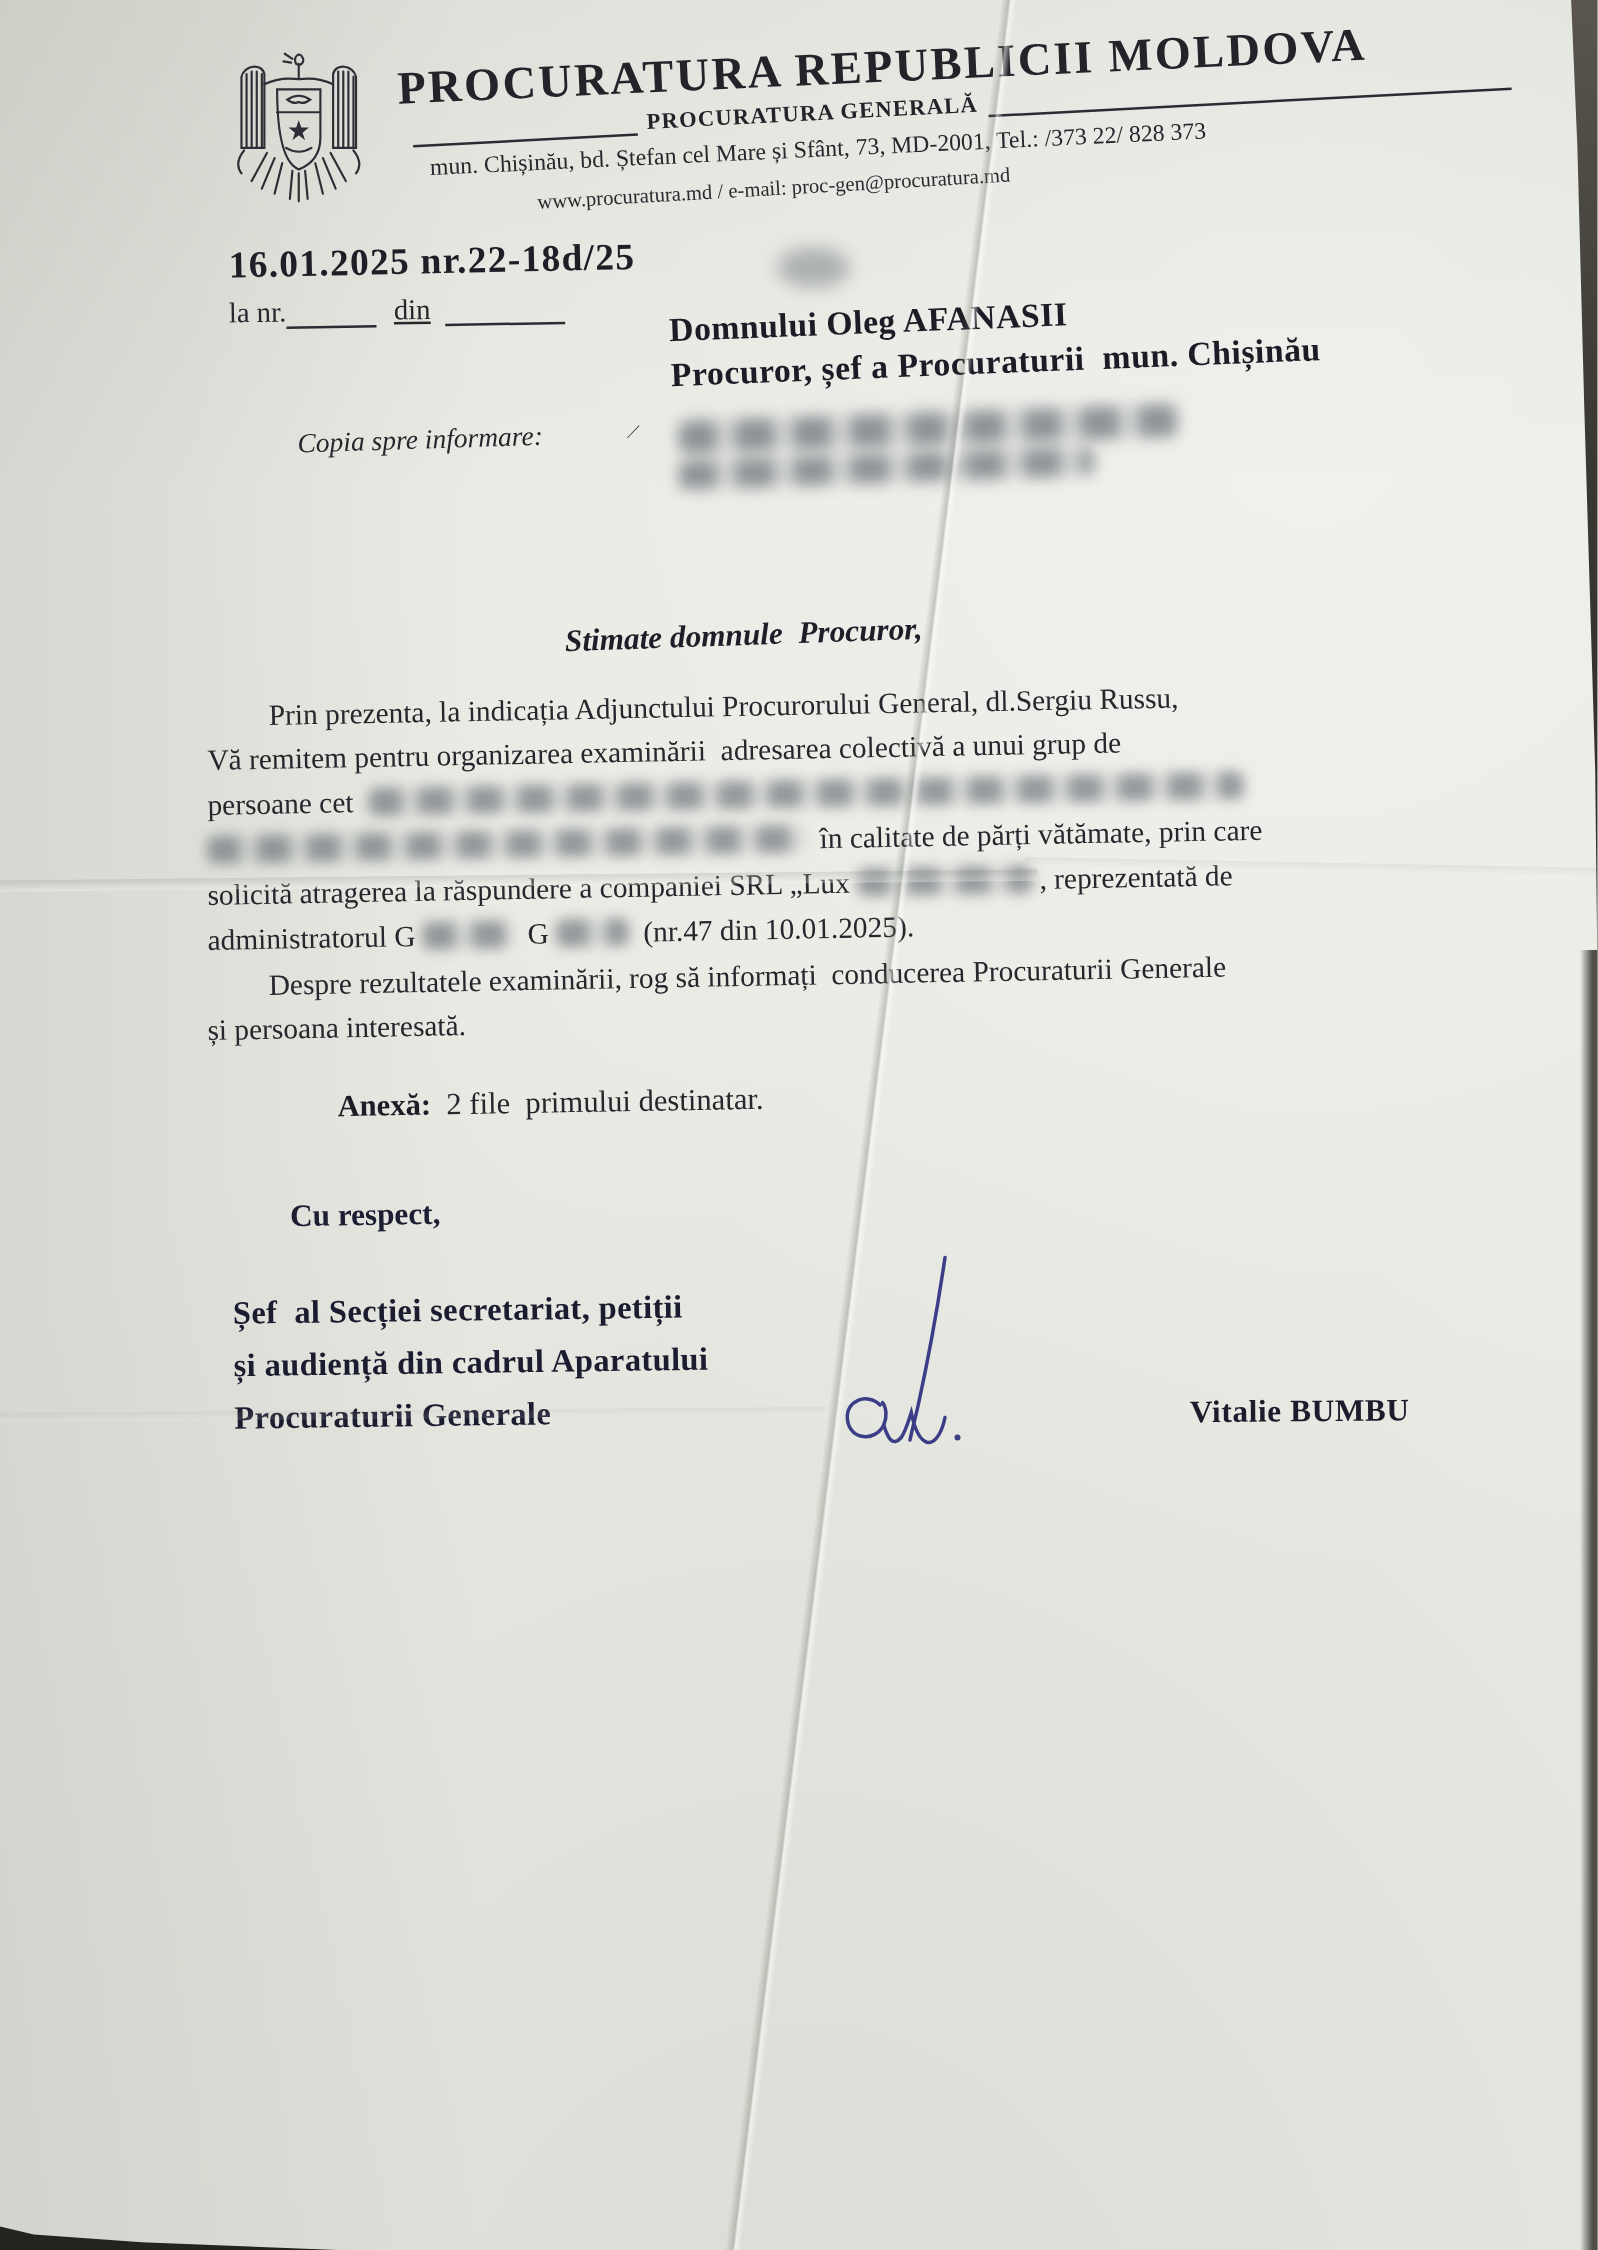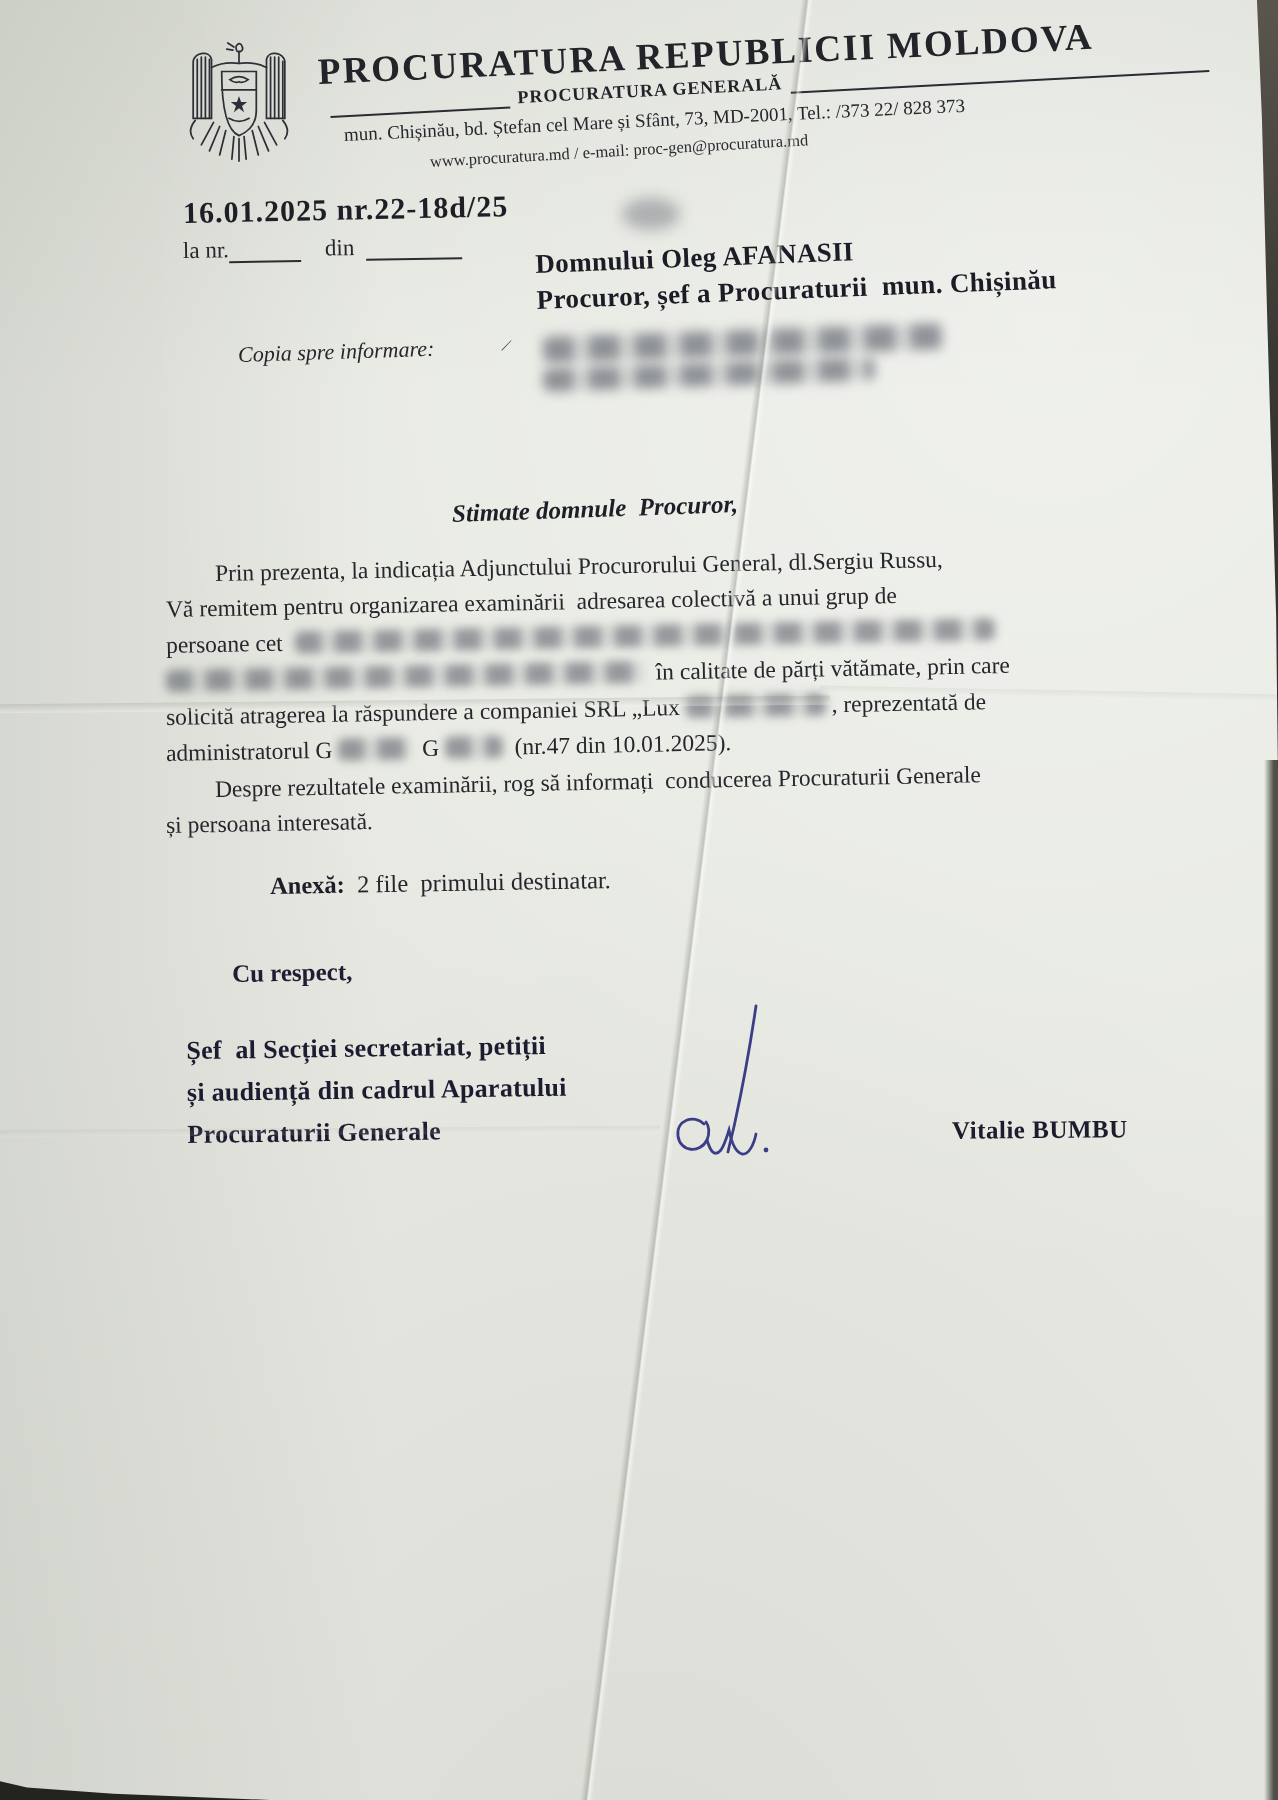--- a/index.html
+++ b/index.html
@@ -171,21 +171,21 @@
   </div>
 
   <div class="abs lh-address t">mun. Chișinău, bd. Ștefan cel Mare și Sfânt, 73, MD-2001, Tel.: /373 22/ 828 373</div>
   <div class="abs lh-web t">www.procuratura.md / e-mail: proc-gen@procuratura.md</div>
 
   <div class="abs ref-number t">16.01.2025 nr.22-18d/25</div>
   <div class="abs smudge"></div>
   <div class="abs ref-reply">
     <span class="t">la nr.</span>
     <span class="wrule" style="width:72px;"></span>
-    <span class="t" style="margin-left:24px;">din</span>
+    <span class="t" style="margin-left:14px;text-decoration:underline;">din</span>
     <span class="wrule" style="width:96px;margin-left:12px;"></span>
   </div>
 
   <div class="abs addressee">
     <div class="t">Domnului Oleg AFANASII</div>
     <div class="t">Procuror, șef a Procuraturii  mun. Chișinău</div>
   </div>
 
   <div class="abs copy-label t">Copia spre informare:</div>
   <div class="abs tick t">⁄</div>

